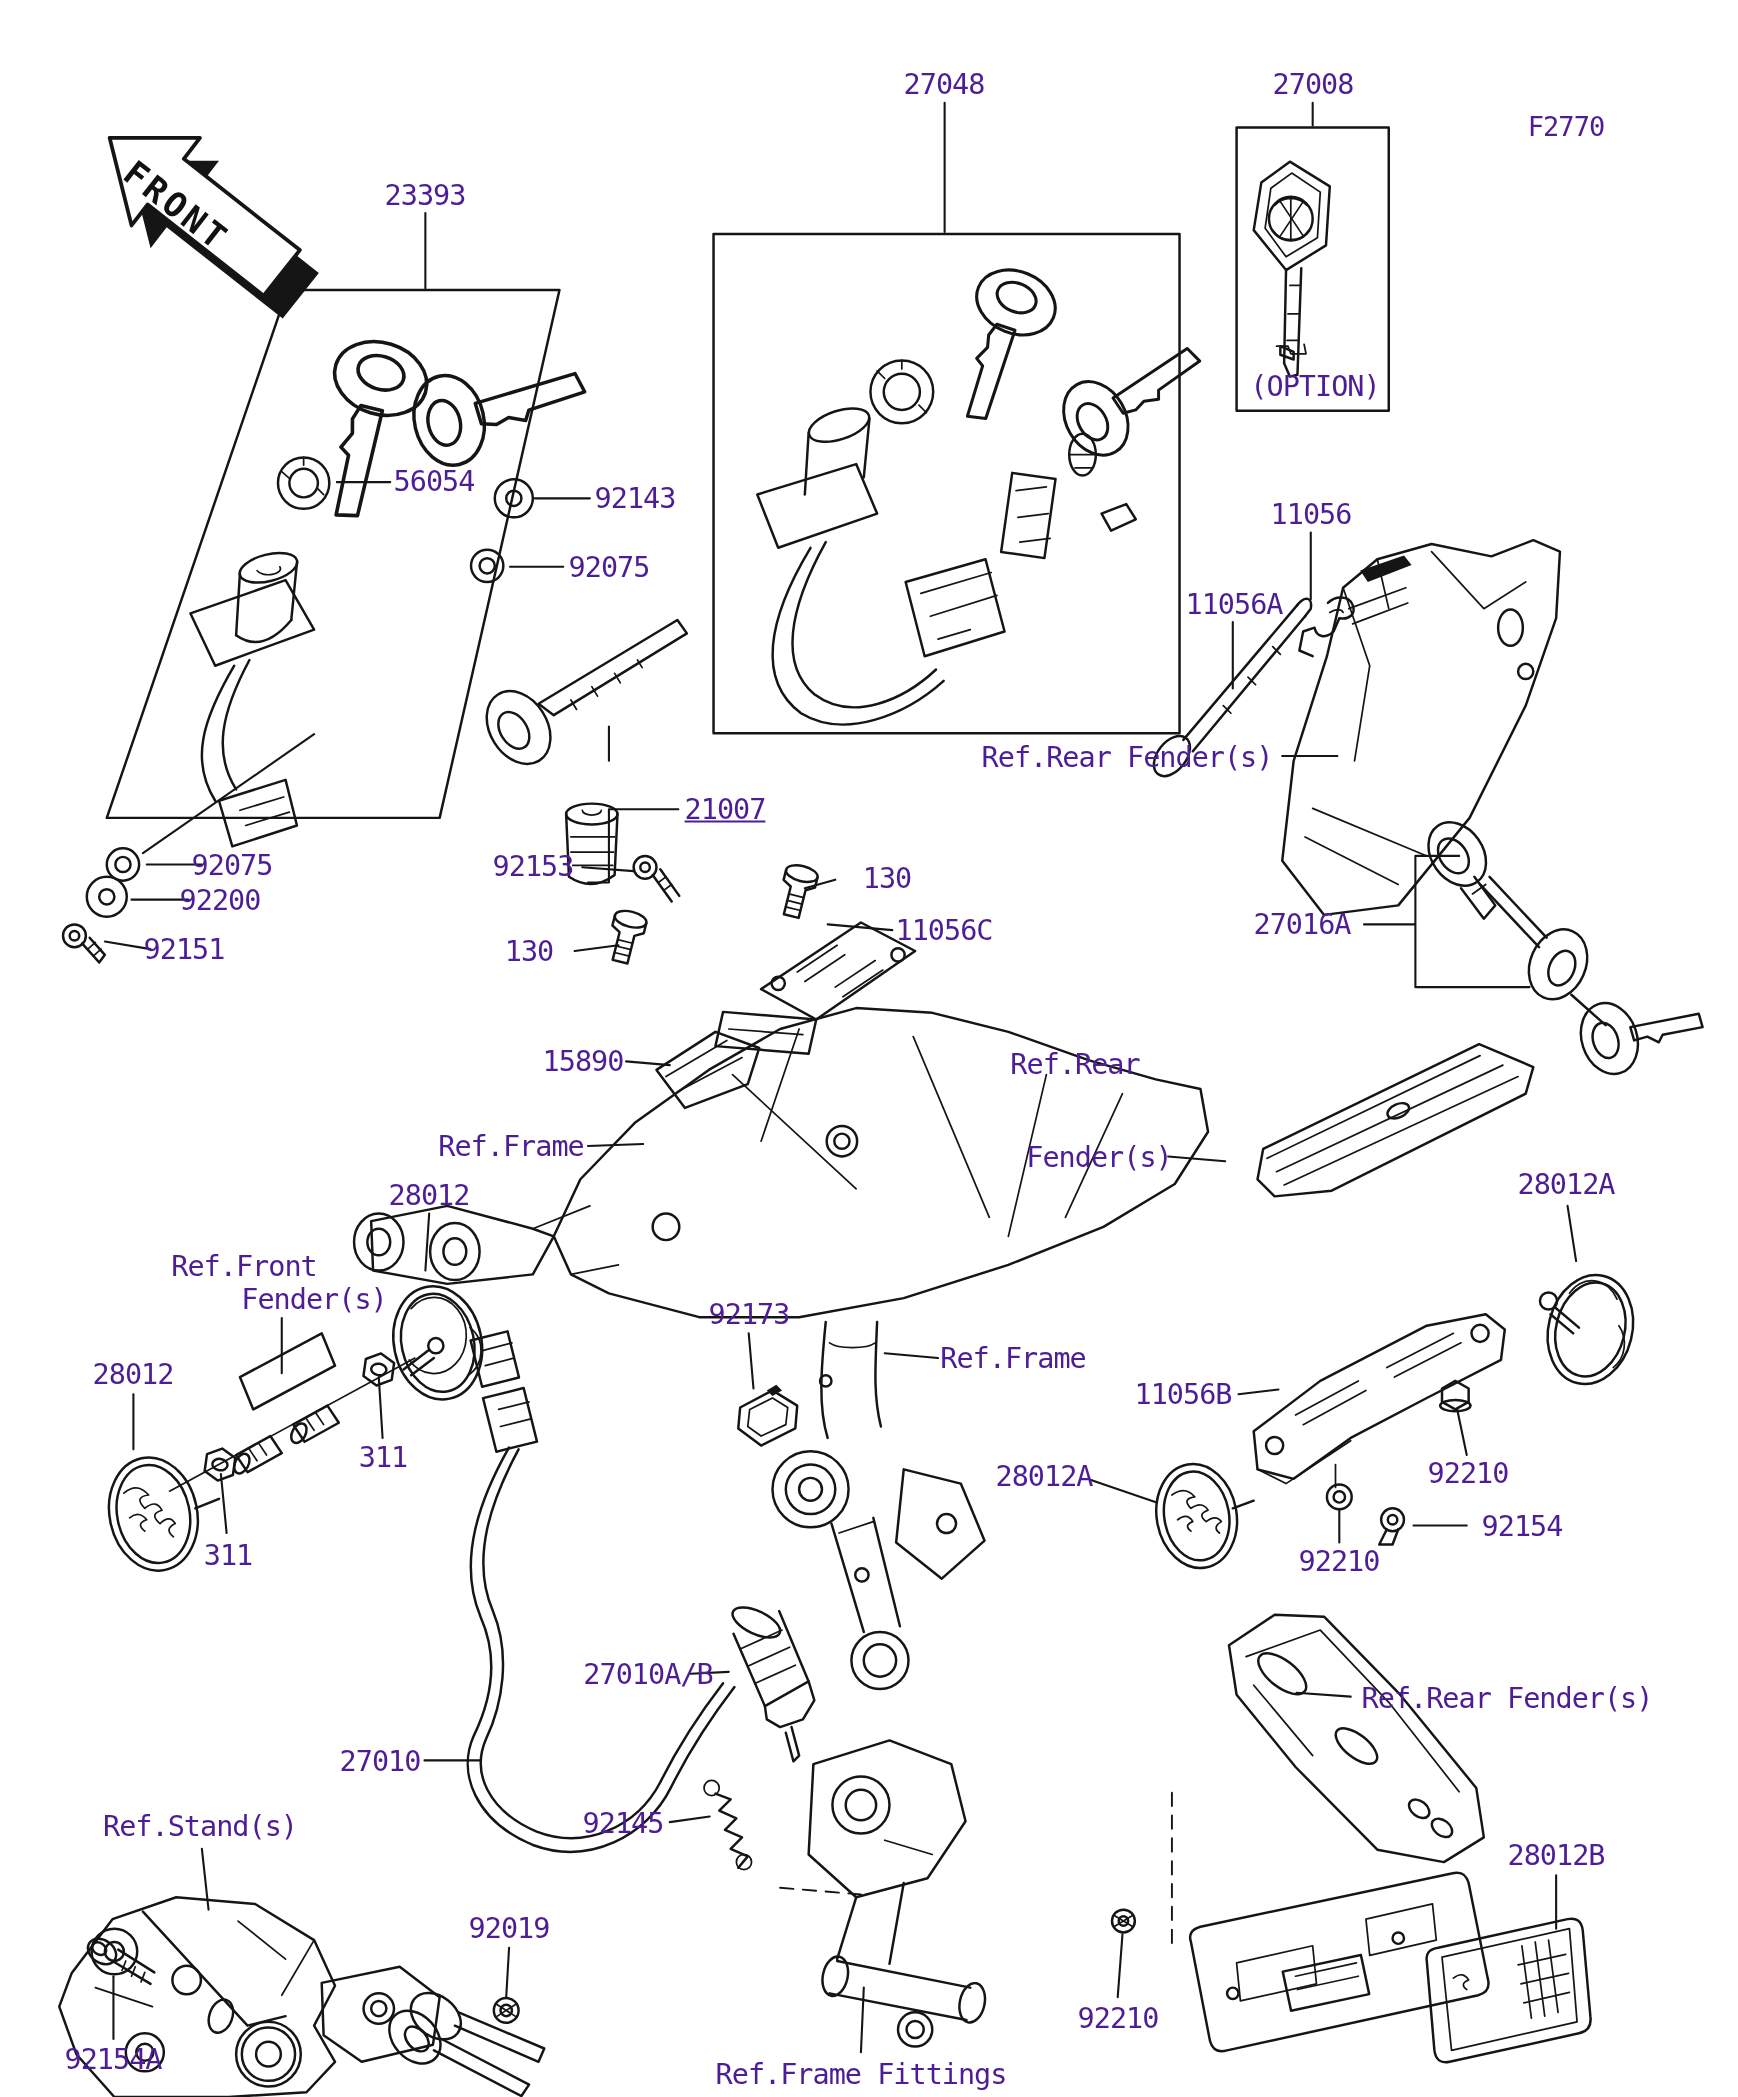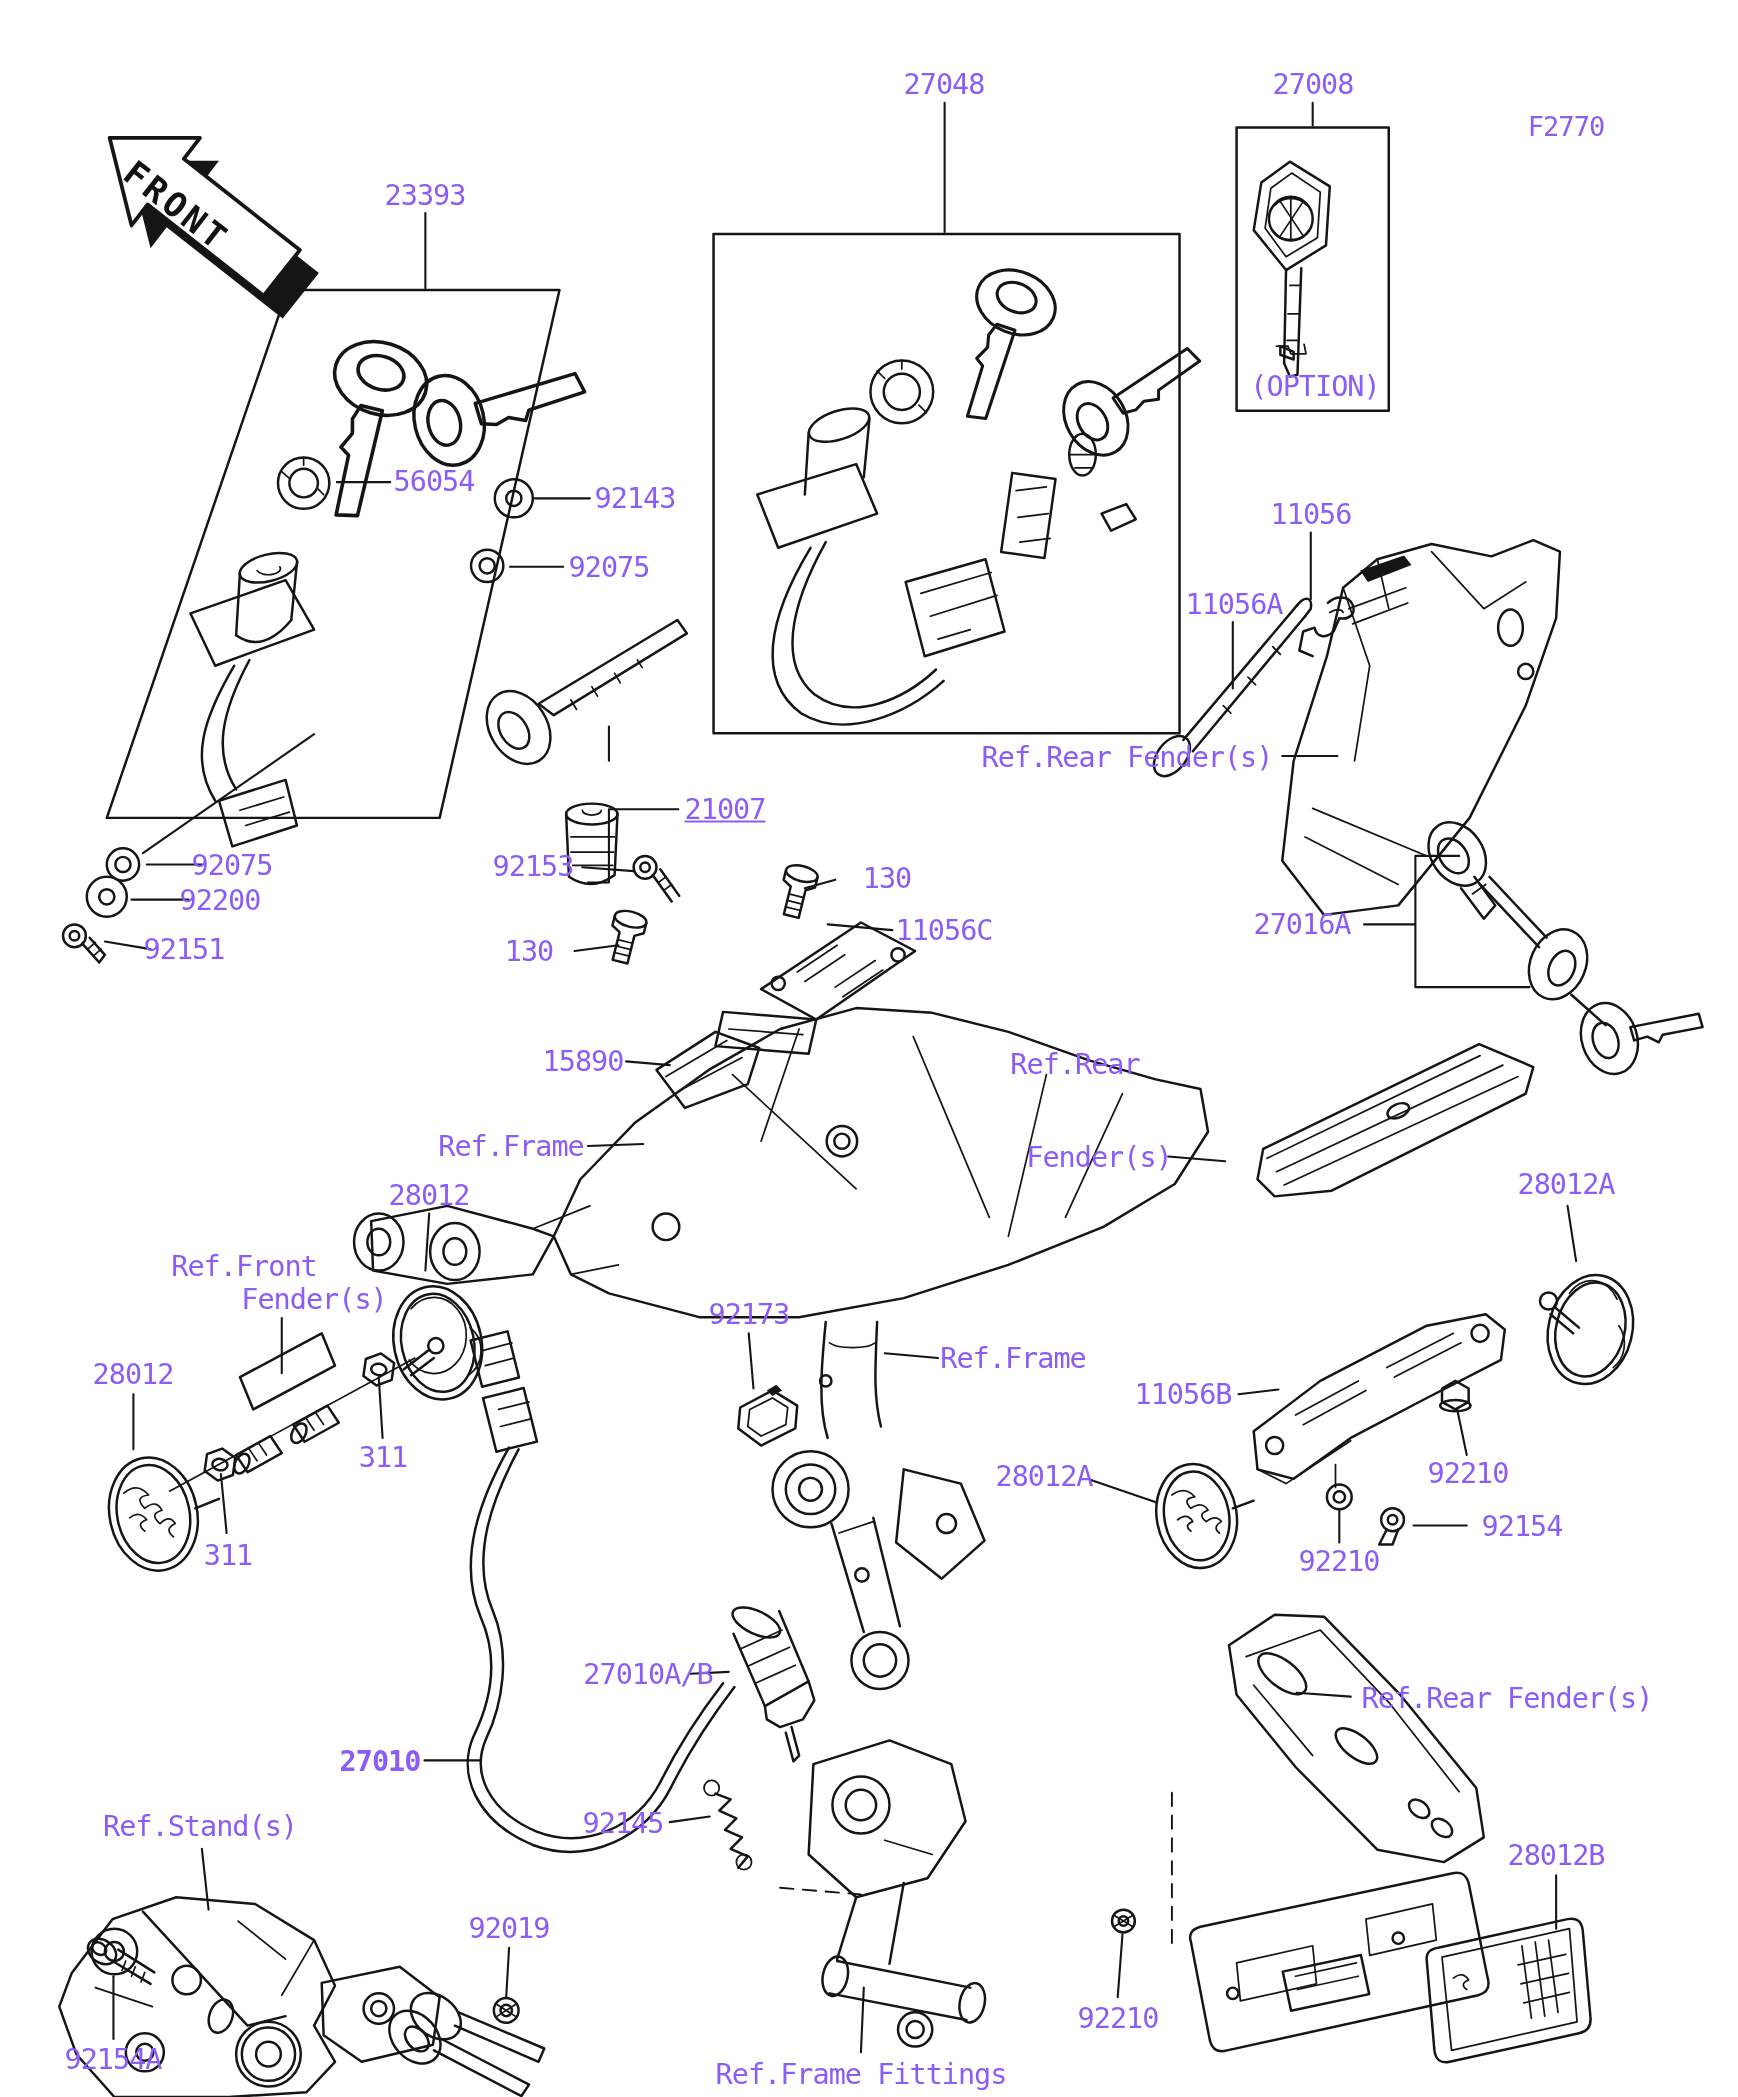--- a/index.html
+++ b/index.html
@@ -6,21 +6,21 @@
   .canvas{position:relative;width:1739px;height:2097px;background:#ffffff;overflow:hidden;
           font-family:"DejaVu Sans Mono",monospace;}
   svg.art{position:absolute;left:0;top:0;}
   svg.art *{stroke:#151515;fill:none;stroke-width:2.6;stroke-linejoin:round;stroke-linecap:round;}
   svg.art .thin{stroke-width:1.8;}
   svg.art .ld{stroke-width:2.2;}
   svg.art .fillb{fill:#151515;stroke:none;}
   svg.art .fillw{fill:#ffffff;stroke:#151515;stroke-width:4;}
   svg.art .dash{stroke-dasharray:14 10;stroke-width:2;}
   svg.art text{stroke:none;fill:#111;}
-  .callout{position:absolute;transform:translate(-50%,-50%);font-size:28.5px;color:#8b5cf6;
+  .callout{position:absolute;transform:translate(-50%,-50%);font-size:28.5px;color:#4c1d95;
            white-space:nowrap;letter-spacing:-1px;}
   .callout.code{font-size:27px;}
   .front-label{font-family:"DejaVu Sans Mono",monospace;font-weight:bold;font-size:36px;
                letter-spacing:4px;}
 </style>
 </head>
 <body>
 
 <div class="canvas">
 
@@ -497,21 +497,21 @@
       <div class="callout part" style="left: 1566px; top: 1184px;">28012A</div>
       <div class="callout part" style="left: 1044px; top: 1476px;">28012A</div>
       <div class="callout part" style="left: 1183px; top: 1394px;">11056B</div>
       <div class="callout part" style="left: 1468px; top: 1473px;">92210</div>
       <div class="callout part" style="left: 1522px; top: 1526px;">92154</div>
       <div class="callout part" style="left: 1339px; top: 1561px;">92210</div>
       <div class="callout ref" style="left: 1507px; top: 1698px;">Ref.Rear Fender(s)</div>
       <div class="callout part" style="left: 1556px; top: 1855px;">28012B</div>
       <div class="callout part" style="left: 1118px; top: 2018px;">92210</div>
       <div class="callout part" style="left: 648px; top: 1674px;">27010A/B</div>
-      <div class="callout part" style="left: 380px; top: 1761px; font-weight: bold;">27010</div>
+      <div class="callout part" style="left: 380px; top: 1761px;">27010</div>
       <div class="callout part" style="left: 623px; top: 1823px;">92145</div>
       <div class="callout ref" style="left: 200px; top: 1826px;">Ref.Stand(s)</div>
       <div class="callout part" style="left: 509px; top: 1928px;">92019</div>
       <div class="callout part" style="left: 113px; top: 2059px;">92154A</div>
       <div class="callout ref" style="left: 861px; top: 2074px;">Ref.Frame Fittings</div>
     </div>
 
 </div>
 
 

